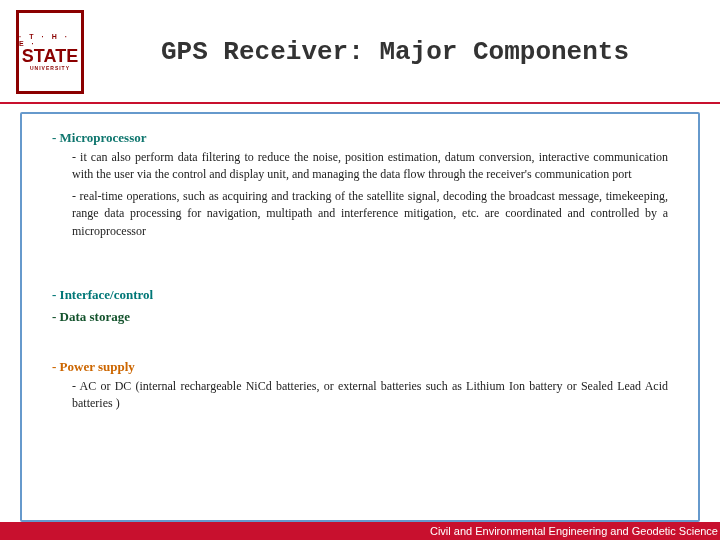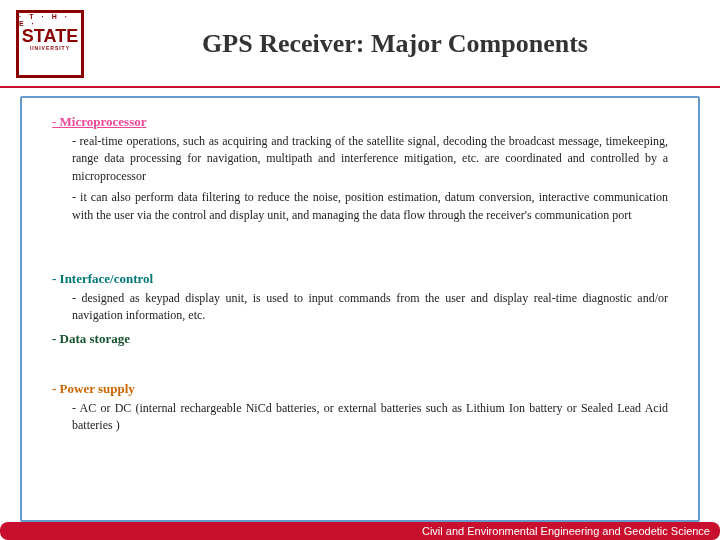--- a/index.html
+++ b/index.html
@@ -38,21 +38,21 @@
 
     .title-area {
       flex: 1;
       text-align: center;
     }
 
     .slide-title {
       font-size: 26px;
       font-weight: bold;
       color: #333;
-      font-family: Liberation Serif, serif;
+      font-family: Liberation Mono, monospace;
     }
 
     
     .content-area {
       flex: 1;
       padding: 10px 30px 5px 30px;
       border: 2px solid #6699cc;
       margin: 8px 20px 0px 20px;
       border-radius: 2px;
       overflow: hidden;
@@ -74,34 +74,34 @@
       line-height: 1.45;
       text-align: justify;
     }
 
     
     .footer {
       background: #c8102e;
       color: #fff;
       font-size: 11px;
       text-align: right;
-      padding: 3px 10px;
+      padding: 3px 2px;
       font-family: Arial, sans-serif;
       font-weight: normal;
-      border-radius: 8px;
     }
 
     
     .logo-box {
       width: 68px;
-      height: 68px;
+      height: 84px;
       border: 3px solid #8b0000;
       display: flex;
       flex-direction: column;
       align-items: center;
+      justify-content: center;
       background: #fff;
     }
     .logo-top-text {
       font-size: 7px;
       letter-spacing: 3px;
       color: #8b0000;
       font-family: Arial, sans-serif;
       font-weight: bold;
     }
     .logo-state-text {
@@ -132,25 +132,24 @@
         <span class="logo-state-text">STATE</span>
         <span class="logo-bottom-text">UNIVERSITY</span>
       </div>
     </div>
     <div class="title-area">
       <h1 class="slide-title">GPS Receiver: Major Components</h1>
     </div>
   </div>
 
   <div class="content-area" id="content-area">
-  <div class="section-heading" style="color: #ec4899; text-decoration: underline;">- Microprocessor</div>
+  <div class="section-heading" style="color: #0f766e;">- Microprocessor</div>
+      <div class="sub-item">- it can also perform data filtering to reduce the noise, position estimation, datum conversion, interactive communication with the user via the control and display unit, and managing the data flow through the receiver's communication port</div>
       <div class="sub-item">- real-time operations, such as acquiring and tracking of the satellite signal, decoding the broadcast message, timekeeping, range data processing for navigation, multipath and interference mitigation, etc. are coordinated and controlled by a microprocessor</div>
-      <div class="sub-item">- it can also perform data filtering to reduce the noise, position estimation, datum conversion, interactive communication with the user via the control and display unit, and managing the data flow through the receiver's communication port</div>
       <div class="section-heading" style="color: rgb(0, 119, 119); margin-top: 47px;">- Interface/control</div>
-      <div class="sub-item">- designed as keypad display unit, is used to input commands from the user and display real-time diagnostic and/or navigation information, etc.</div>
       <div class="section-heading" style="color: #14532d;">- Data storage</div>
       <div class="section-heading" style="color: rgb(204, 102, 0); margin-top: 34px;">- Power supply</div>
       <div class="sub-item">- AC or DC (internal rechargeable NiCd batteries, or external batteries such as Lithium Ion battery or Sealed Lead Acid batteries )</div>
     </div>
 
   <div class="footer">
     <span>Civil and Environmental Engineering and Geodetic Science</span>
   </div>
 
 </div>

